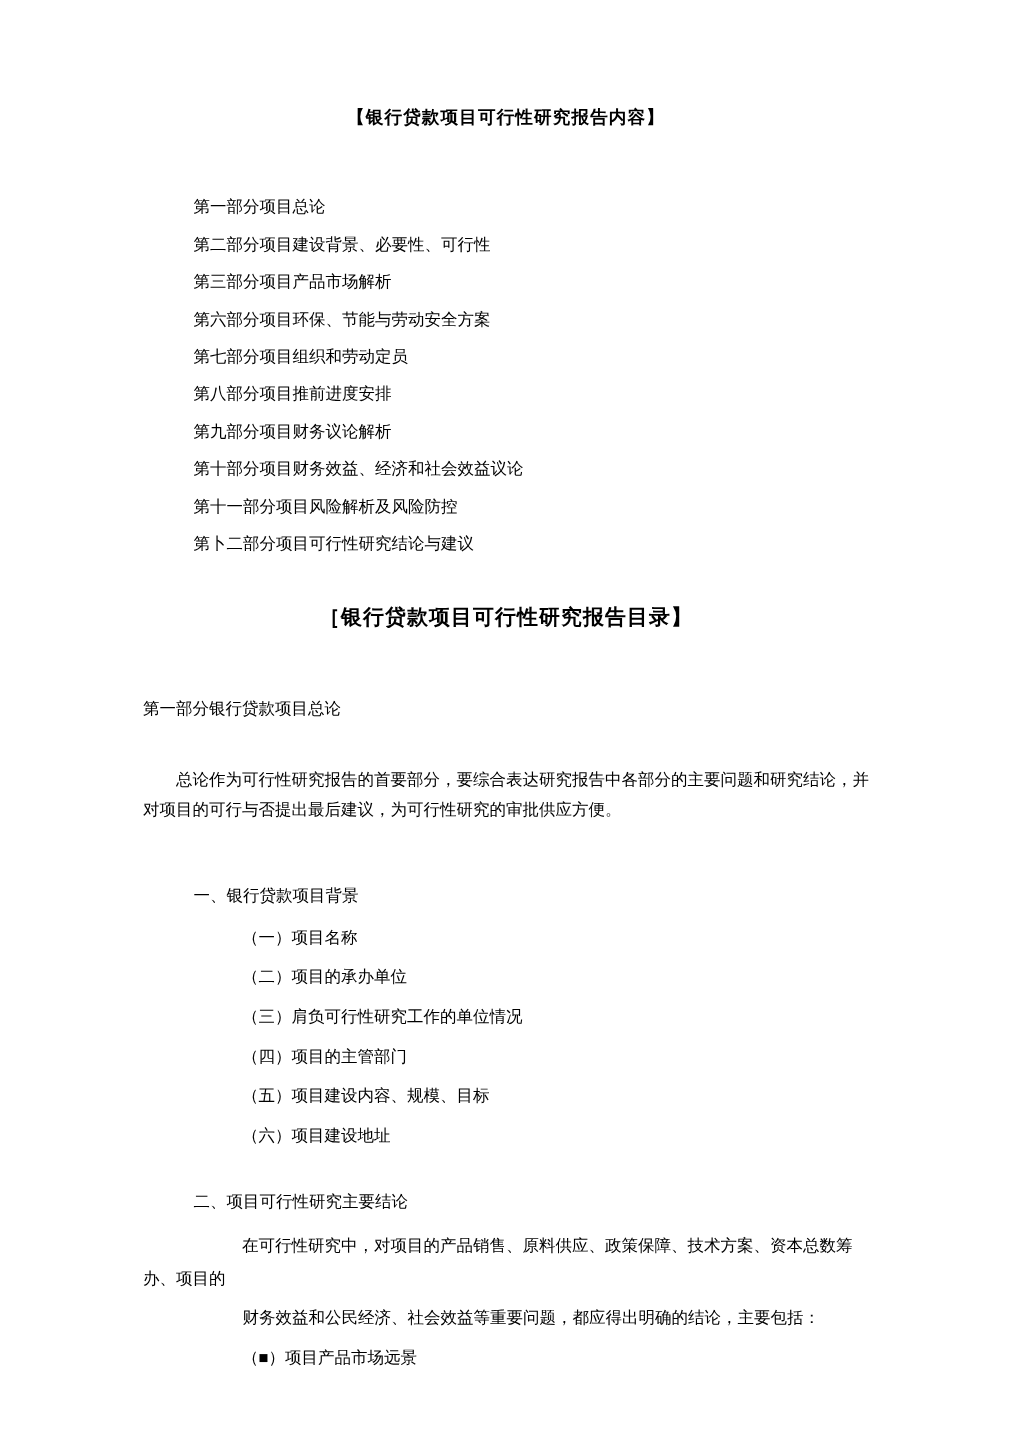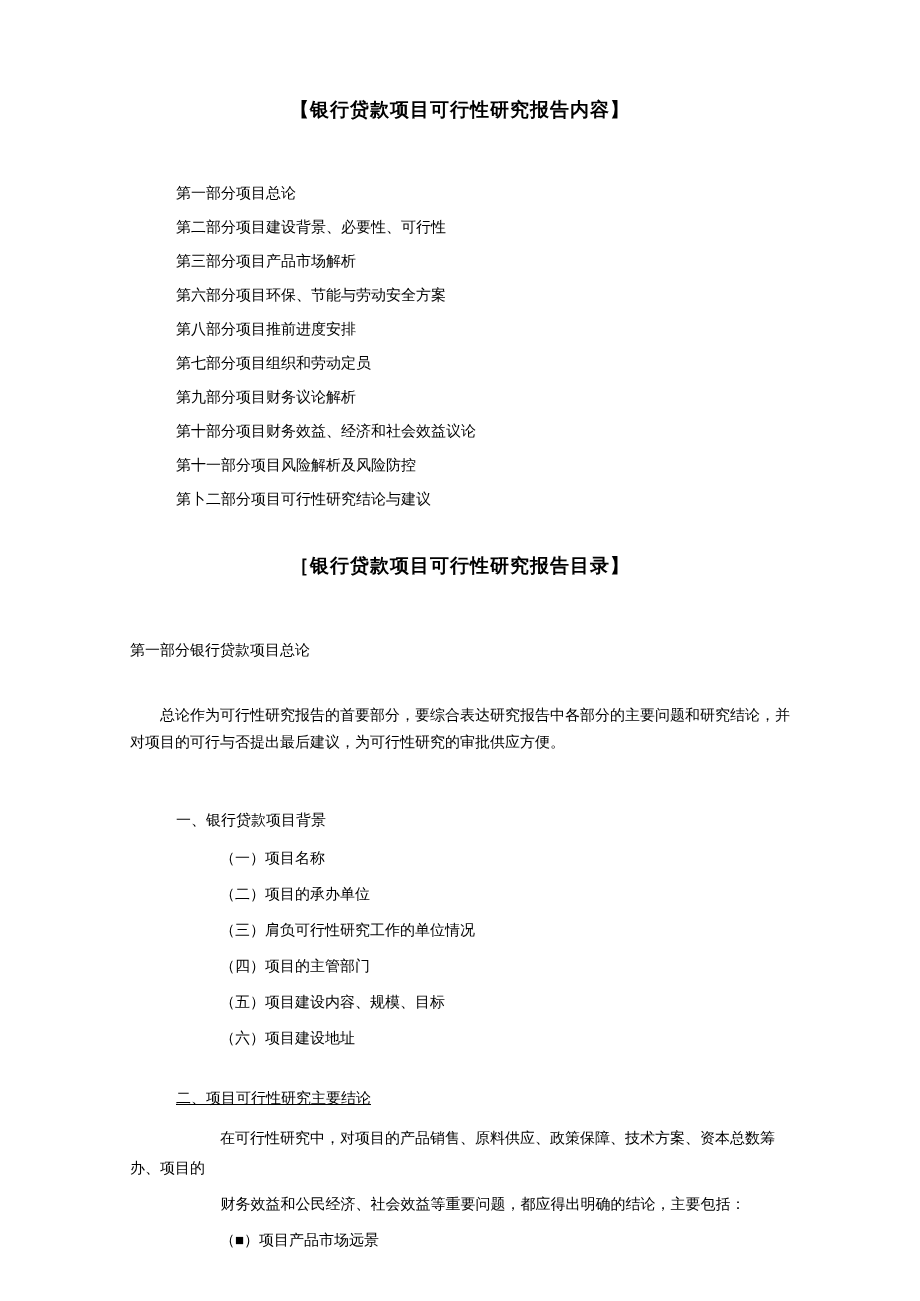--- a/index.html
+++ b/index.html
@@ -9,21 +9,21 @@
     background: #ffffff;
     font-family: "SimSun", "宋体", serif;
     color: #000000;
     padding: 95px 130px 40px 130px;
     font-size: 15px;
     line-height: 1.6;
   }
   .title {
     text-align: center;
     font-weight: bold;
-    font-size: 19px;
+    font-size: 16px;
     margin-bottom: 56px;
     letter-spacing: 1px;
   }
   .title2 {
     text-align: center;
     font-weight: bold;
     font-size: 19px;
     margin-top: 40px;
     margin-bottom: 56px;
     letter-spacing: 1px;
@@ -49,21 +49,20 @@
     margin-bottom: 14px;
   }
   .item {
     margin-left: 90px;
     margin-bottom: 12px;
   }
   .sub-head2 {
     margin-left: 46px;
     margin-top: 36px;
     margin-bottom: 14px;
-    text-decoration: underline;
   }
   .para-line1 {
     margin-left: 90px;
     margin-bottom: 4px;
     line-height: 1.9;
   }
   .para-line2 {
     margin-left: 0;
     margin-bottom: 12px;
   }
@@ -79,22 +78,22 @@
 </head>
 <body>
 
 <div class="title">【银行贷款项目可行性研究报告内容】</div>
 
 <div class="part-list">
   <div>第一部分项目总论</div>
   <div>第二部分项目建设背景、必要性、可行性</div>
   <div>第三部分项目产品市场解析</div>
   <div>第六部分项目环保、节能与劳动安全方案</div>
+  <div>第七部分项目组织和劳动定员</div>
   <div>第八部分项目推前进度安排</div>
-  <div>第七部分项目组织和劳动定员</div>
   <div>第九部分项目财务议论解析</div>
   <div>第十部分项目财务效益、经济和社会效益议论</div>
   <div>第十一部分项目风险解析及风险防控</div>
   <div>第卜二部分项目可行性研究结论与建议</div>
 </div>
 
 <div class="title2">［银行贷款项目可行性研究报告目录】</div>
 
 <div class="section-head">第一部分银行贷款项目总论</div>
 

